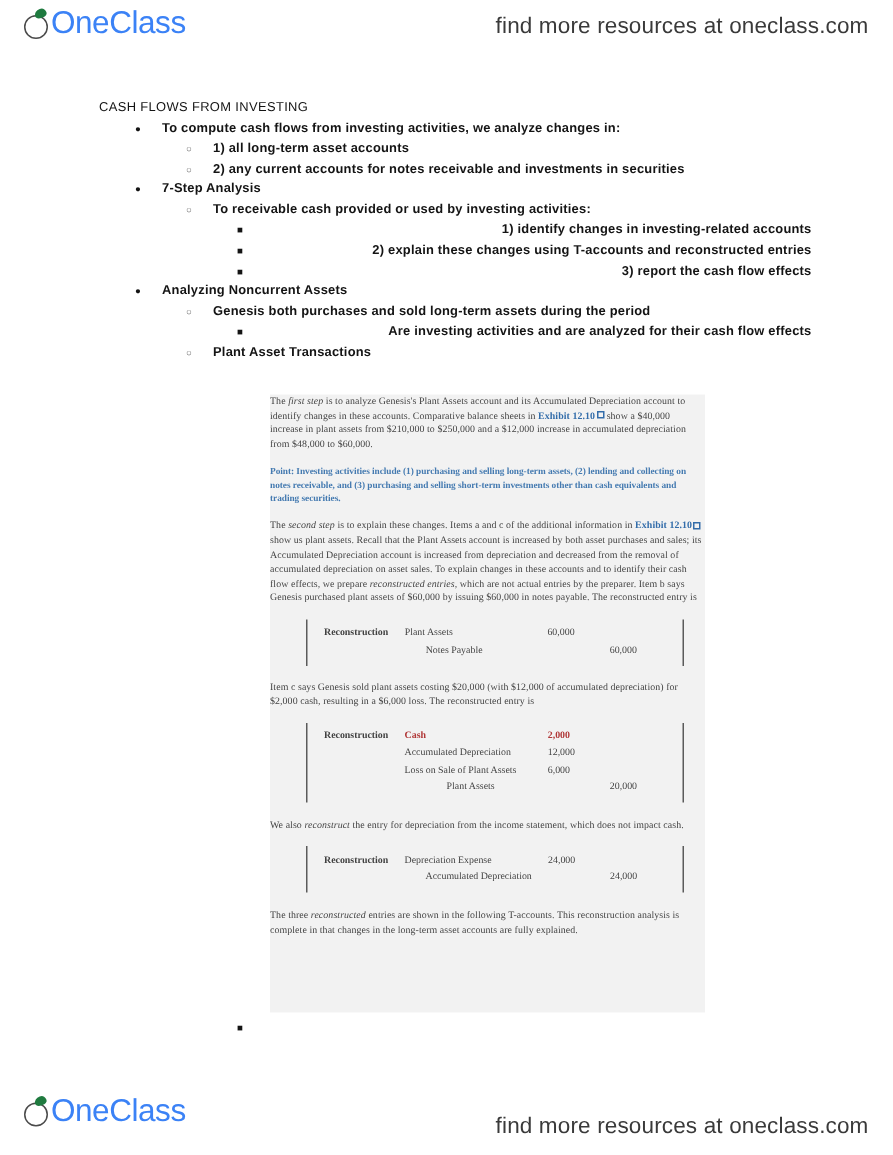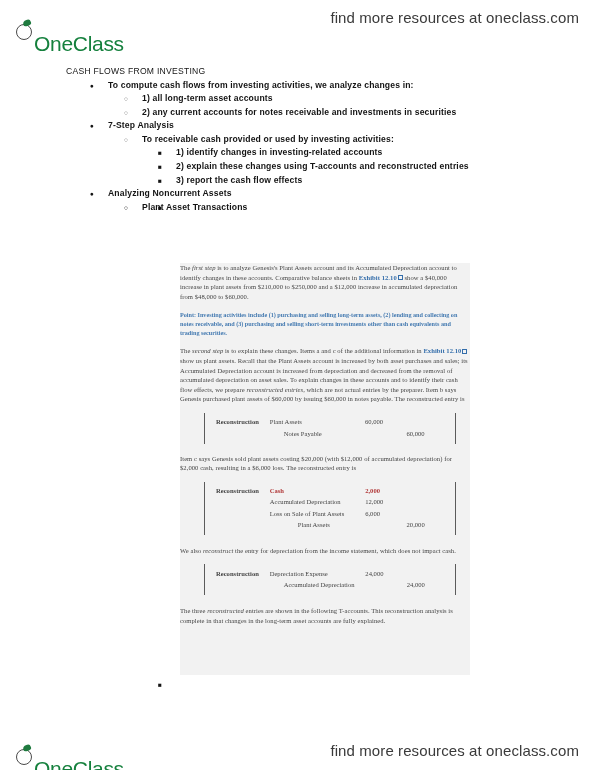--- a/index.html
+++ b/index.html
@@ -39,21 +39,21 @@
     border-radius: 50%;
   }
   .brand-logo .leaf {
     position: absolute;
     left: 7px; top: 0px;
     width: 8px; height: 6px;
     background: #1f7a3f;
     border-radius: 60% 40% 50% 50% / 70% 60% 40% 40%;
     transform: rotate(-18deg);
   }
-  .brand-text { color: #15803d; margin-top: 28px; }
+  .brand-text { color: #3b82f6; }
 
   .find-more {
     position: absolute;
     right: 16px;
     font-size: 15px;
     color: #3a3a3a;
     letter-spacing: 0.1px;
   }
   .find-head { top: 9px; }
   .find-foot { top: 742px; }
@@ -77,21 +77,21 @@
     font-size: 8.6px;
     line-height: 13.6px;
     color: #141414;
     letter-spacing: 0.15px;
     margin: 0;
     padding: 0;
     font-weight: bold;
   }
   .lvl1 { padding-left: 42px; }
   .lvl2 { padding-left: 76px; }
-  .lvl3 { padding-left: 110px; }
+  .lvl3 { padding-left: 110px; text-align: right; }
 
   .li .mk {
     position: absolute;
     line-height: 13.6px;
     font-size: 8.6px;
     color: #141414;
   }
   .lvl1 .mk { left: 24px; }
   .lvl2 .mk { left: 58px; }
   .lvl3 .mk { left: 92px; }
@@ -220,23 +220,25 @@
     <div class="li lvl3">
       <span class="mk sq"></span>
       <span>3) report the cash flow effects</span>
     </div>
     <div class="li lvl1">
       <span class="mk disc"></span>
       <span>Analyzing Noncurrent Assets</span>
     </div>
     <div class="li lvl2">
       <span class="mk circ"></span>
+      <span>Genesis both purchases and sold long-term assets during the period</span>
     </div>
     <div class="li lvl3">
       <span class="mk sq"></span>
+      <span>Are investing activities and are analyzed for their cash flow effects</span>
     </div>
     <div class="li lvl2">
       <span class="mk circ"></span>
       <span>Plant Asset Transactions</span>
     </div>
   </div>
 
   <div class="li lvl3" style="position:absolute; left:66px; top:678px; width:200px;">
     <span class="mk sq"></span>
   </div>

